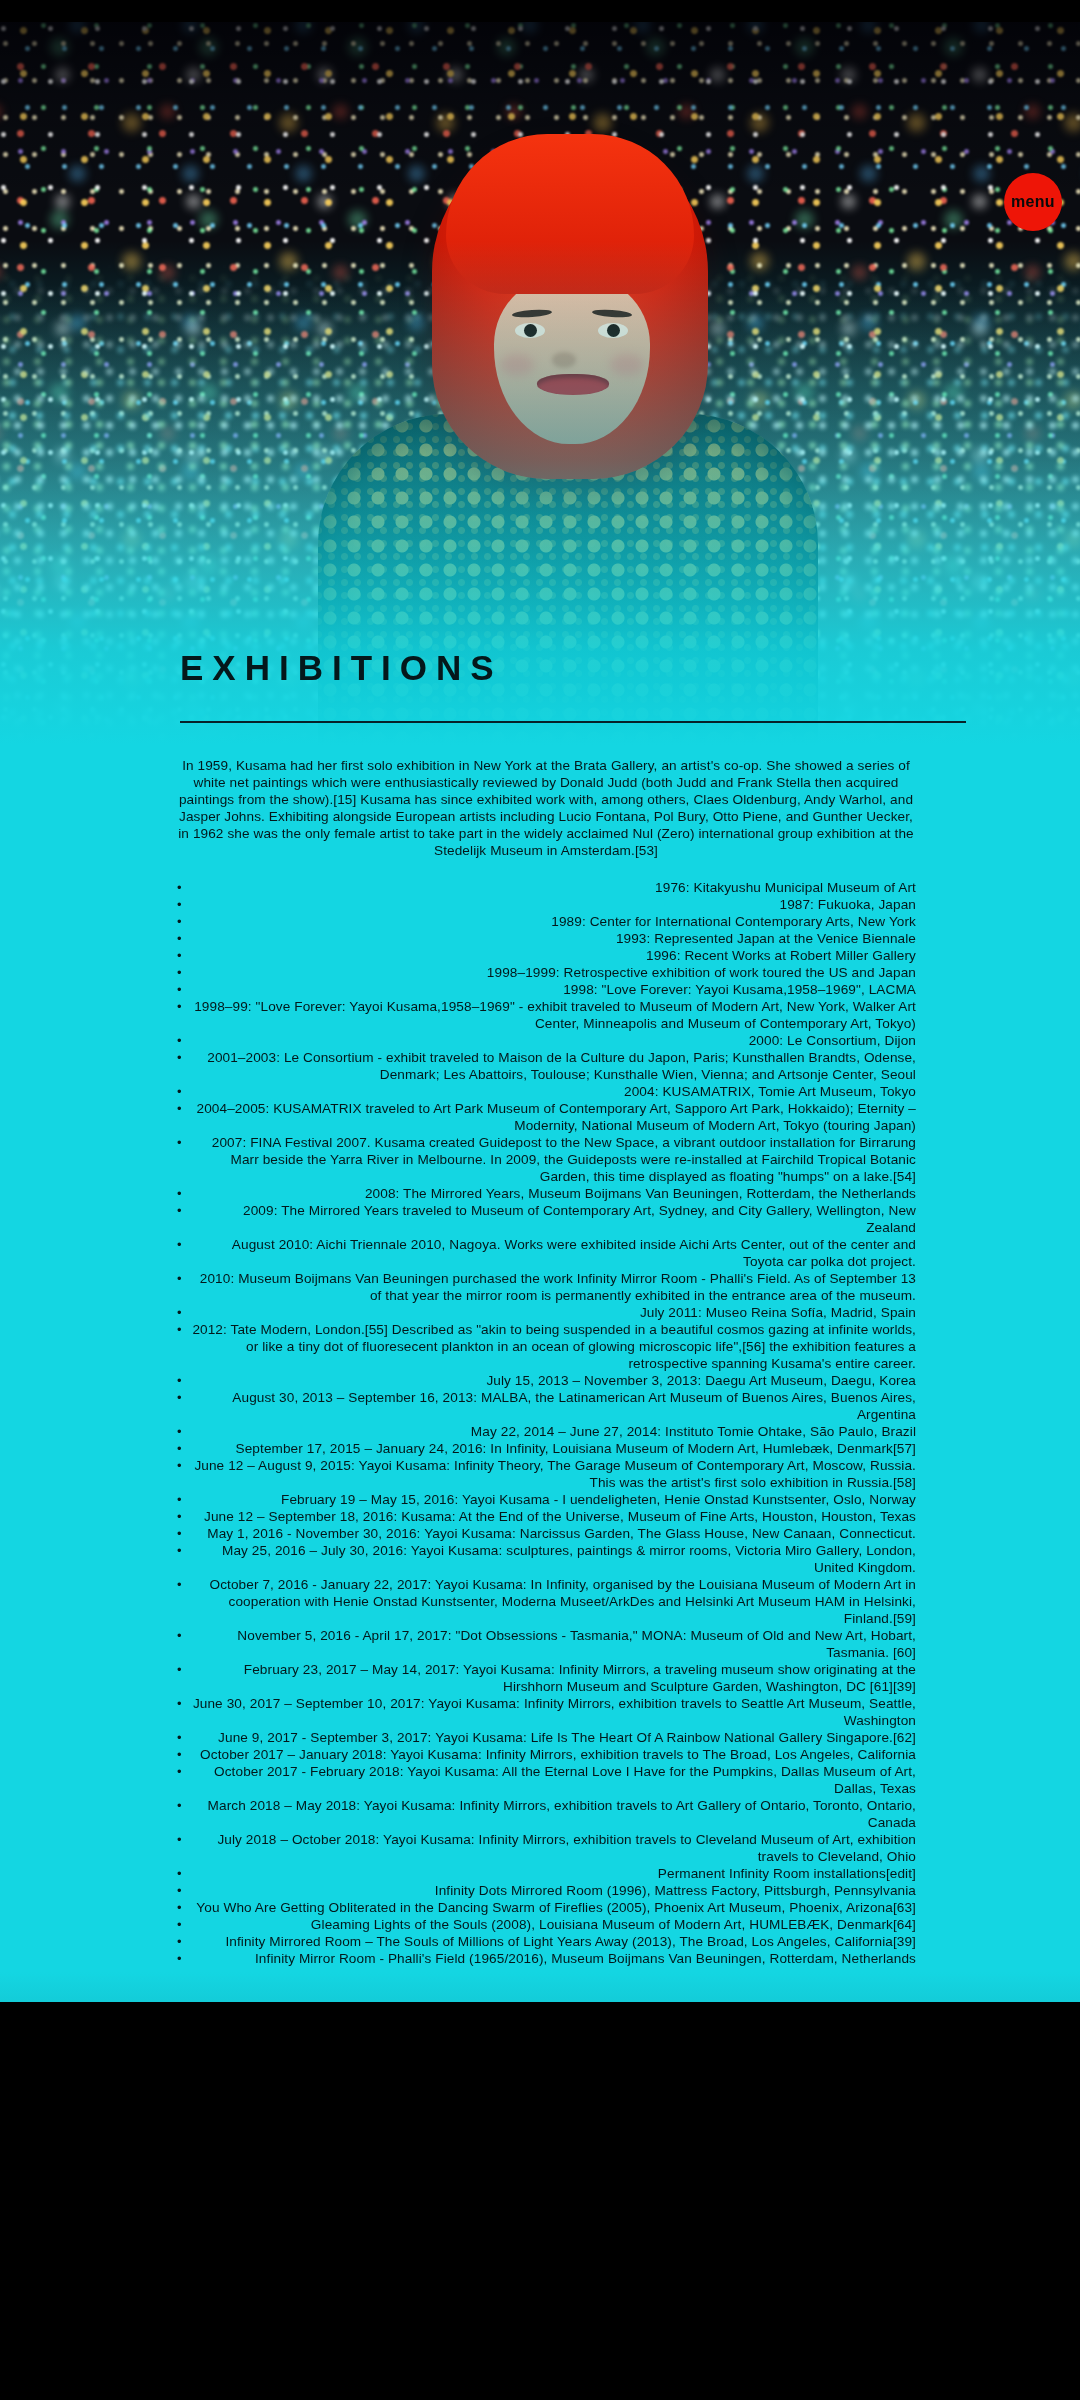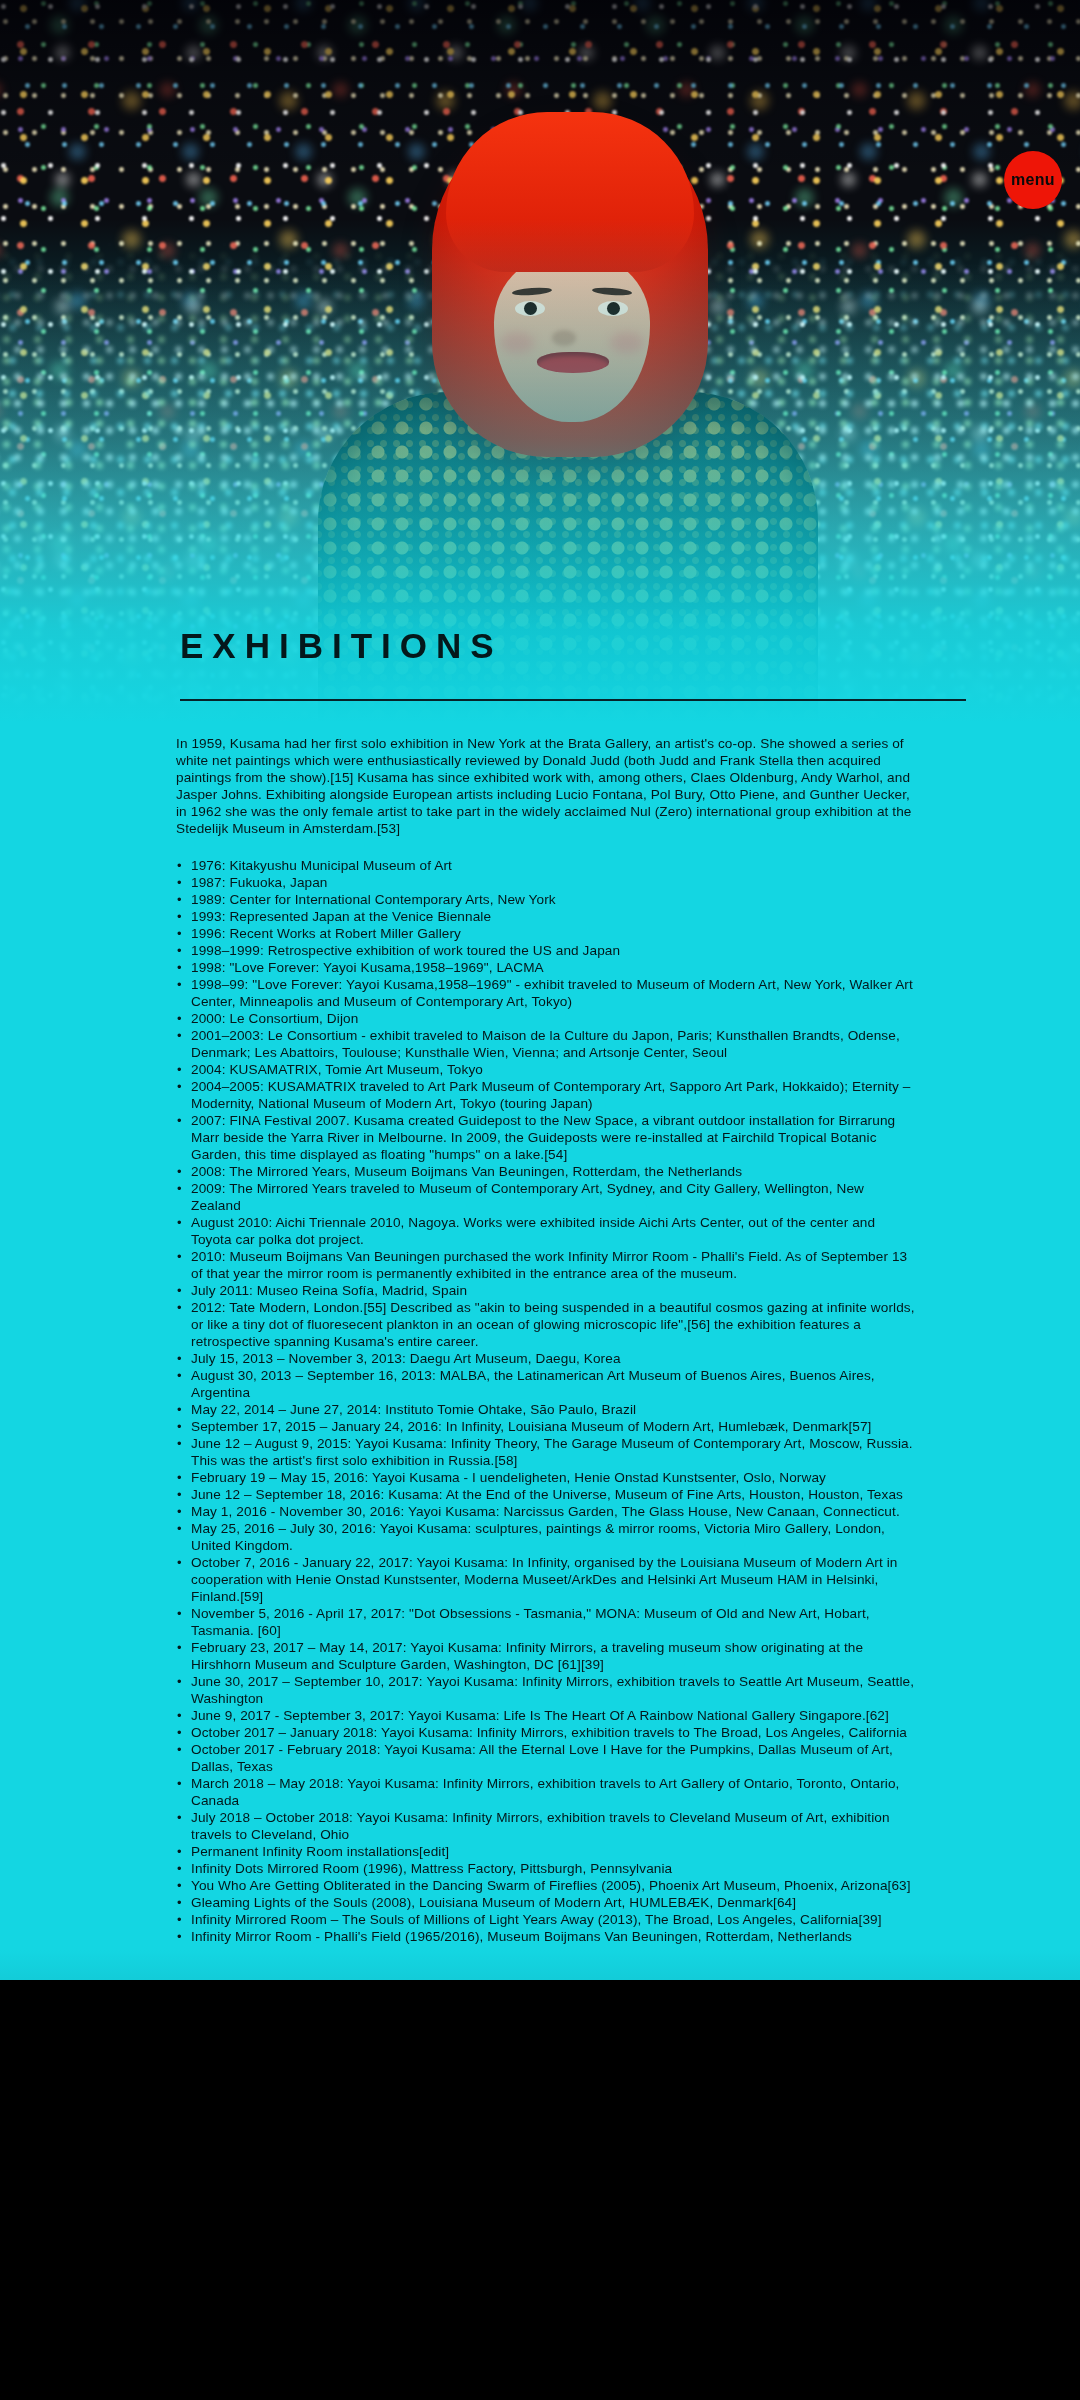--- a/index.html
+++ b/index.html
@@ -1,21 +1,21 @@
 <!DOCTYPE html>
 <html><head>
 <meta charset="utf-8">
 <style>
   html,body{margin:0;padding:0;background:#000;}
   .page{position:relative;width:1080px;height:1980px;overflow:hidden;
     font-family:"Liberation Sans",sans-serif;
     background:linear-gradient(180deg,
       #14d6e2 0px,#14d6e2 1950px,
       #10a6b4 2090px,#0b4e55 2197px,
-      #343434 2198px,#161616 2280px,#050505 2340px,#000 2370px,#000 2400px);}
+      #343434 2198px,#161616 2280px,#050505 2340px,#000 2370px,#000 2400px);margin-top:22px;}
   
   .hero{position:absolute;left:0;top:0;width:1080px;height:730px;overflow:hidden;z-index:1;background:#0a0c11;}
   .bokeh-a,.bokeh-b,.bokeh-c{position:absolute;inset:-20px;}
   .bokeh-a{
     background-image:
       radial-gradient(circle, rgba(255,255,255,.95) 0 2px, transparent 3px),
       radial-gradient(circle, rgba(255,211,92,.9) 0 3px, transparent 4px),
       radial-gradient(circle, rgba(118,214,255,.85) 0 2px, transparent 3px),
       radial-gradient(circle, rgba(255,104,84,.85) 0 3px, transparent 4px),
       radial-gradient(circle, rgba(133,255,172,.8) 0 2px, transparent 3px),
@@ -85,23 +85,23 @@
   .menu-btn{position:absolute;left:1004px;top:151px;width:58px;height:58px;border:0;border-radius:50%;
     background:#ee1507;color:#0a0a0a;font-family:"Liberation Sans",sans-serif;
     font-size:16px;font-weight:700;letter-spacing:.3px;cursor:pointer;z-index:12;
     display:flex;align-items:center;justify-content:center;padding:0;}
   
   .title{position:absolute;left:180px;top:626px;margin:0;z-index:6;
     font-size:35px;font-weight:700;letter-spacing:9px;color:#04181b;}
   .rule{position:absolute;left:180px;top:699px;width:786px;height:2px;background:#06232a;border:0;margin:0;z-index:6;}
   .content{position:absolute;left:176px;top:735px;width:740px;z-index:6;
     color:#03181b;font-size:13.6px;line-height:17px;letter-spacing:.1px;}
-  .intro{margin:0;}
+  .intro{margin:0;text-align:center;}
   .list-heading{margin:22px 0 0 0;font-size:14px;font-weight:800;letter-spacing:.4px;color:#03181b;}
-  .ex-list{margin:20px 0 0 0;padding:0;list-style:none;}
+  .ex-list{margin:20px 0 0 0;padding:0;list-style:none;text-align:right;}
   .ex-item{position:relative;padding-left:15px;}
   .ex-item::before{content:"•";position:absolute;left:1px;top:0;font-size:13px;}
   
   .arrow{position:absolute;z-index:8;width:46px;height:60px;border:0;background:transparent;
     color:#2ae6f4;font-size:44px;font-weight:700;line-height:56px;text-align:center;cursor:pointer;padding:0;
     font-family:"DejaVu Sans",sans-serif;}
   .arrow.prev{left:66px;top:2186px;}
   .arrow.next{left:968px;top:2184px;}
   .thumb{position:absolute;top:2123px;width:272px;height:187px;z-index:7;overflow:hidden;cursor:pointer;
     box-shadow:0 12px 34px rgba(0,0,0,.55);}

